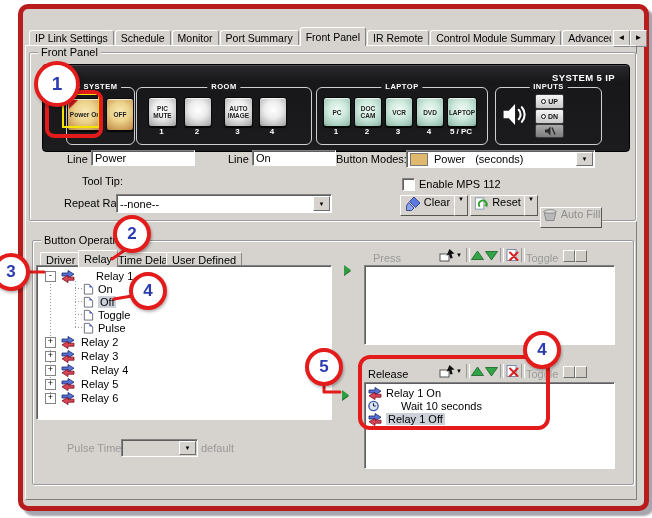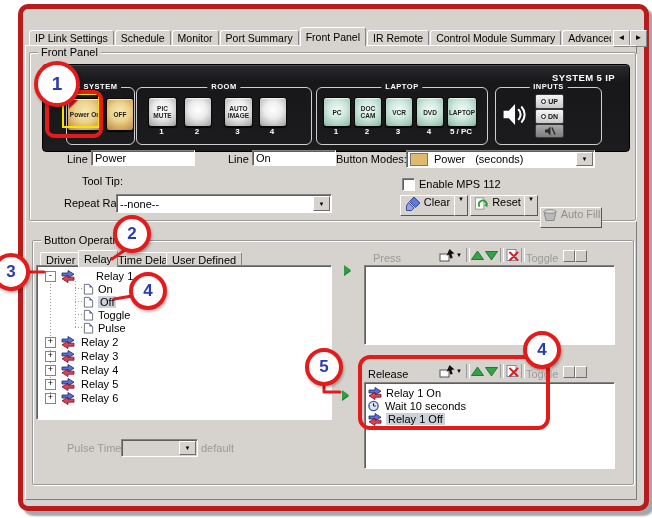--- a/index.html
+++ b/index.html
@@ -343,21 +343,21 @@
         <svg class="i16" style="margin-left:23px;" viewBox="0 0 16 14">
             <use href="#ic-relay"></use>
           </svg>
         <span style="margin-left:5px;">Relay 3</span>
       </div>
       <div class="trow" style="top:97px;">
         <span class="texp">+</span>
         <svg class="i16" style="margin-left:23px;" viewBox="0 0 16 14">
             <use href="#ic-relay"></use>
           </svg>
-        <span style="margin-left:5px;text-align:right;">Relay 4</span>
+        <span style="margin-left:15px;text-align:right;">Relay 4</span>
       </div>
       <div class="trow" style="top:111px;">
         <span class="texp">+</span>
         <svg class="i16" style="margin-left:23px;" viewBox="0 0 16 14">
             <use href="#ic-relay"></use>
           </svg>
         <span style="margin-left:5px;">Relay 5</span>
       </div>
       <div class="trow" style="top:125px;">
         <span class="texp">+</span>
@@ -438,21 +438,21 @@
       <div class="lrow" style="top:3px;">
         <svg class="i16" viewBox="0 0 16 14">
             <use href="#ic-relay"></use>
           </svg>
         <span style="margin-left:3px;">Relay 1 On</span>
       </div>
       <div class="lrow" style="top:16px;">
         <svg class="i13" viewBox="0 0 13 13">
             <use href="#ic-clock"></use>
           </svg>
-        <span style="margin-left:5px;">Wait 10 seconds</span>
+        <span style="margin-left:21px;">Wait 10 seconds</span>
       </div>
       <div class="lrow" style="top:29px;">
         <svg class="i16" viewBox="0 0 16 14">
             <use href="#ic-relay"></use>
           </svg>
         <span class="sel" style="margin-left:3px;padding:0 2px;">Relay 1 Off</span>
       </div>
     </div>
 
   </div>

